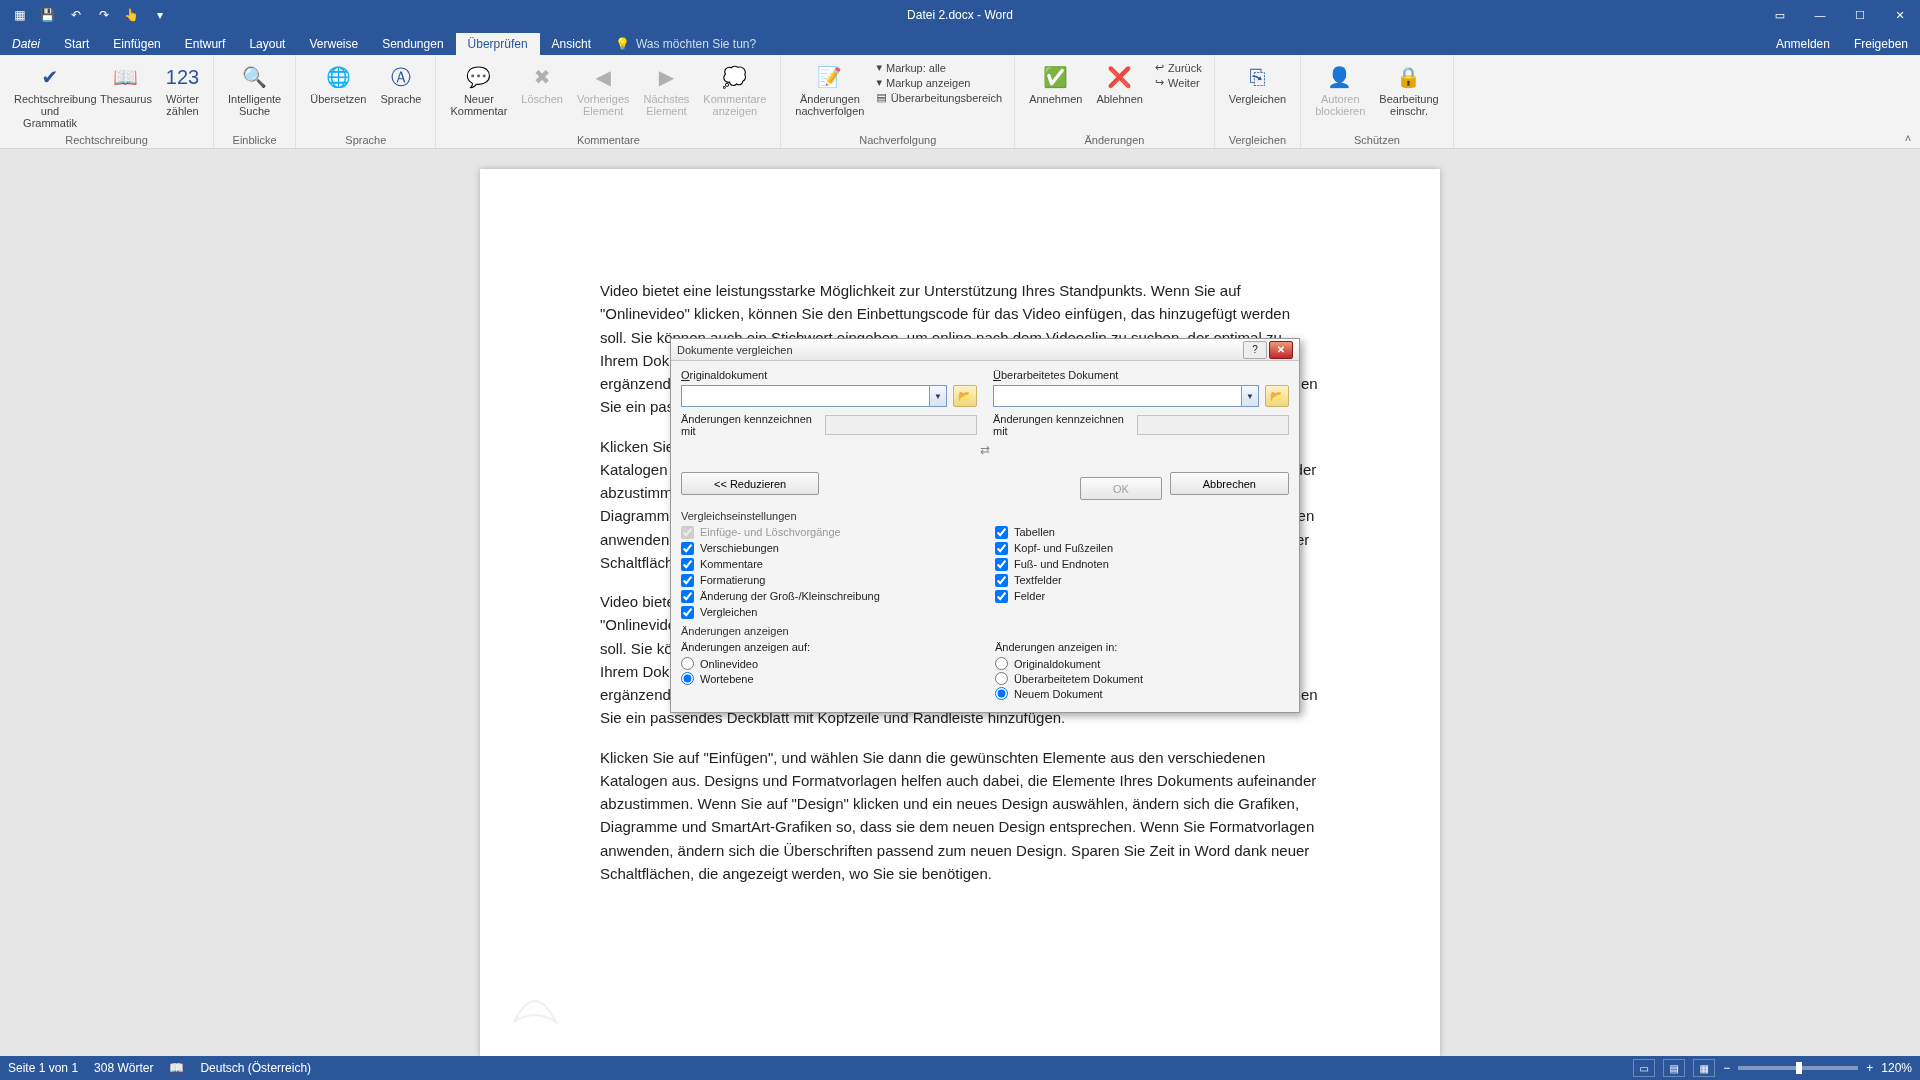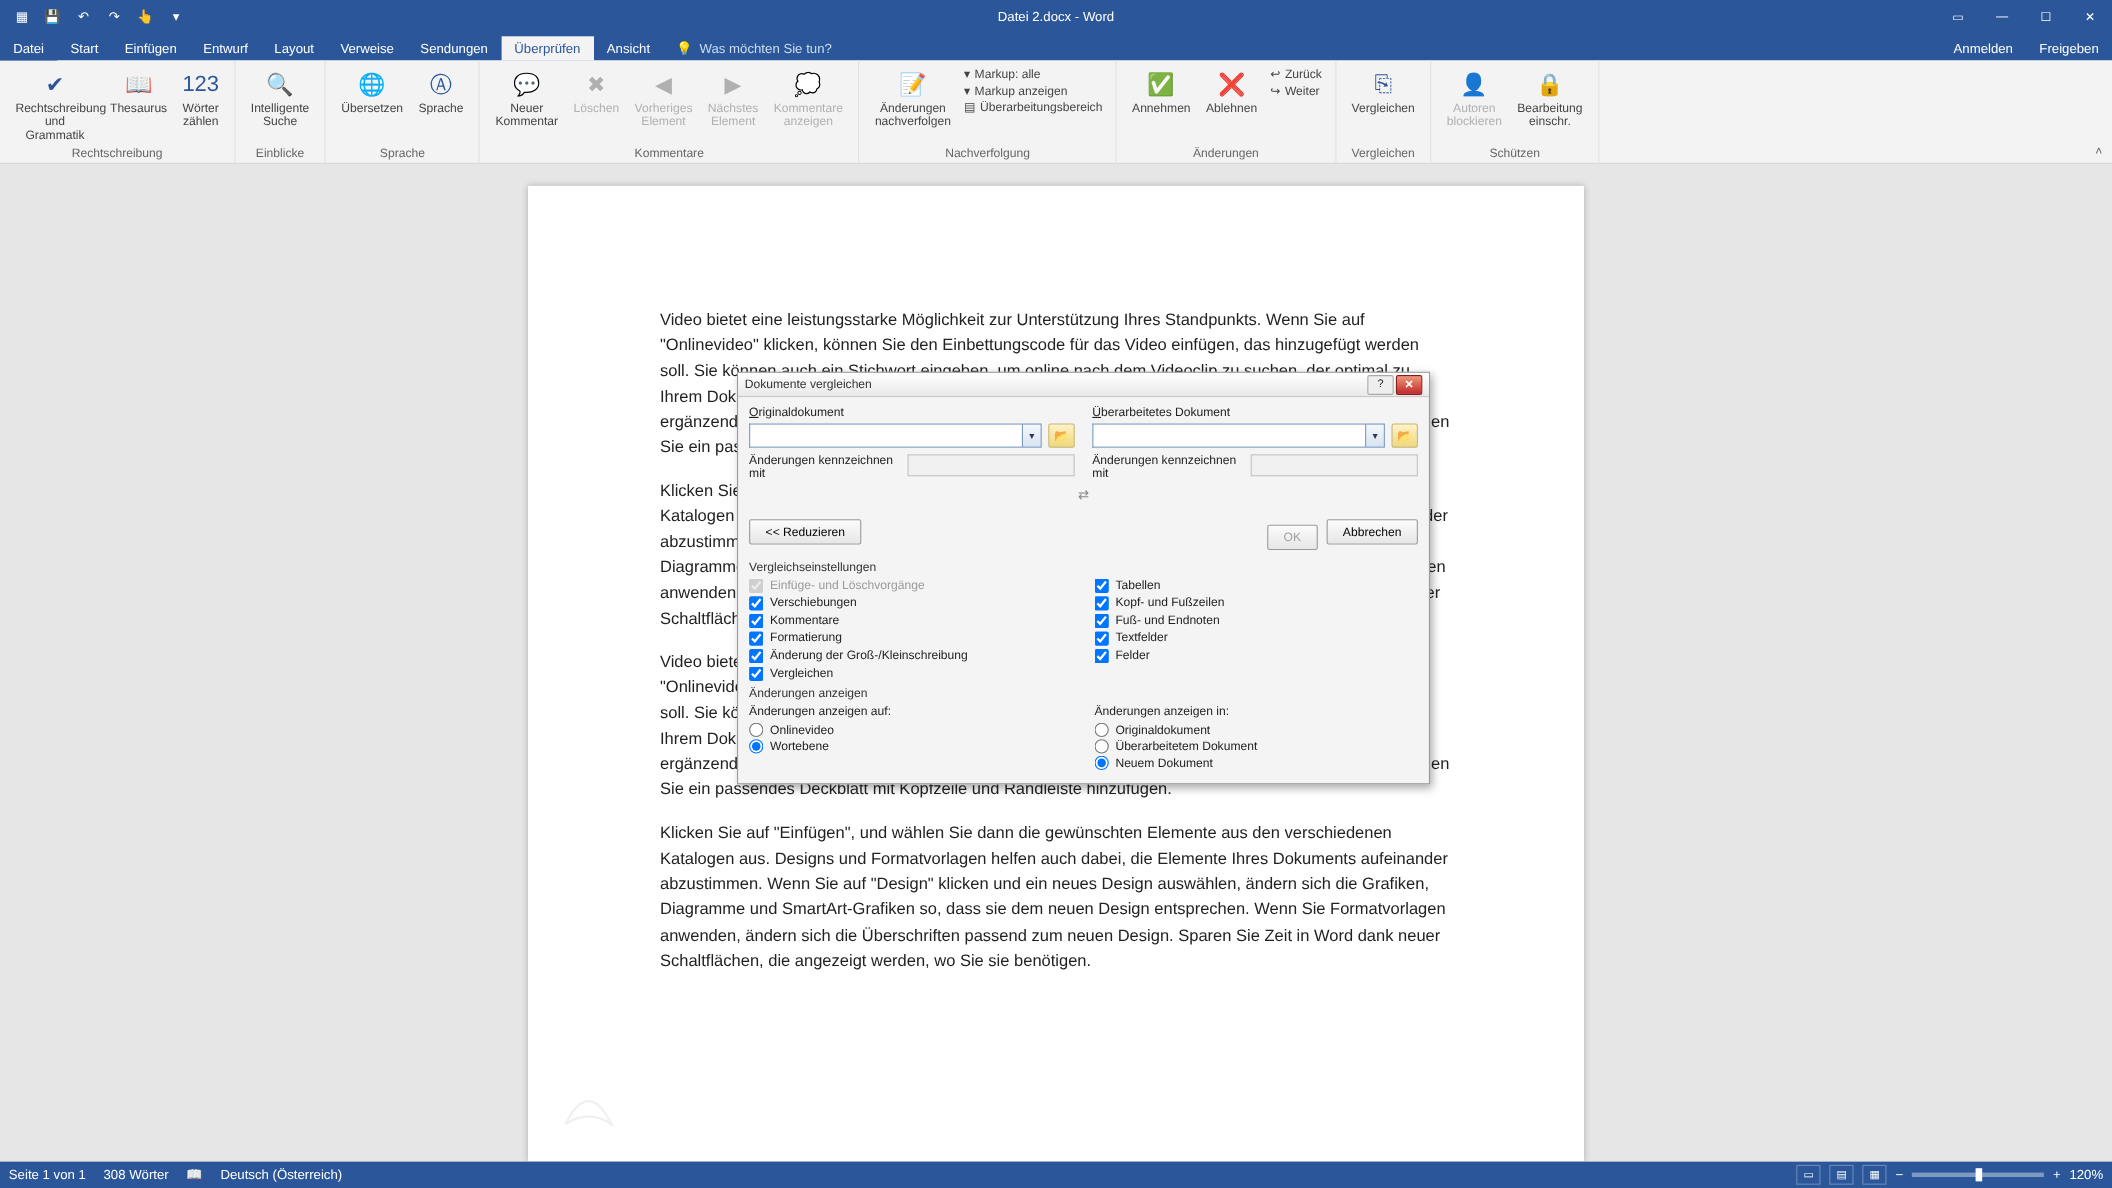--- a/index.html
+++ b/index.html
@@ -10,21 +10,21 @@
 .titlebar .qat { display: flex; align-items: center; gap: 4px; padding-left: 8px; }
 .titlebar .qat-btn { width: 24px; height: 24px; display: flex; align-items: center; justify-content: center; color: #fff; font-size: 12px; }
 .titlebar .title { position: absolute; left: 50%; transform: translateX(-50%); }
 .titlebar .winbtns { margin-left: auto; display: flex; }
 .titlebar .winbtn { width: 40px; height: 30px; display: flex; align-items: center; justify-content: center; font-size: 11px; }
 
 
 .tabs { height: 25px; background: #2b579a; display: flex; align-items: flex-end; font-size: 12px; }
 .tab { padding: 4px 12px; color: #fff; cursor: pointer; }
 .tab.active { background: #f3f3f3; color: #2b579a; }
-.tab.file { background: #2b579a; color: #fff; }
+.tab.file { background: #2b579a; color: #fff; font-style: italic; }
 .tabs .right { margin-left: auto; display: flex; }
 .tell-me { color: #cde; padding: 4px 12px; font-size: 12px; display: flex; align-items: center; gap: 6px; }
 
 
 .ribbon { height: 94px; background: #f3f3f3; border-bottom: 1px solid #d4d4d4; display: flex; font-size: 11px; }
 .group { border-right: 1px solid #e1e1e1; padding: 4px 8px 2px 8px; display: flex; flex-direction: column; }
 .group-content { flex: 1; display: flex; align-items: flex-start; gap: 2px; }
 .group-label { text-align: center; color: #666; font-size: 11px; padding-top: 2px; }
 .rbtn { display: flex; flex-direction: column; align-items: center; justify-content: flex-start; padding: 2px 6px; min-width: 40px; cursor: pointer; }
 .rbtn .ricon { width: 32px; height: 32px; display: flex; align-items: center; justify-content: center; font-size: 20px; color: #2b579a; }
@@ -49,27 +49,27 @@
 .dialog-body { padding: 8px 10px 10px 10px; }
 .cols { display: flex; gap: 16px; }
 .col { flex: 1; }
 .sec-label { font-size: 11px; margin-bottom: 4px; }
 .sec-label .ul { text-decoration: underline; }
 .combo-row { display: flex; gap: 6px; align-items: center; margin-bottom: 6px; }
 .combo { flex: 1; display: flex; }
 .combo input { flex: 1; height: 22px; border: 1px solid #7a9ac0; border-right: none; padding: 0 4px; font-size: 11px; }
 .combo .drop { width: 18px; height: 22px; border: 1px solid #7a9ac0; background: linear-gradient(#f4f8fc,#d7e4f2); display: flex; align-items: center; justify-content: center; font-size: 8px; color: #335; }
 .folder-btn { width: 24px; height: 22px; border: 1px solid #c8b46a; background: linear-gradient(#fff2c8,#f0d87a); border-radius: 2px; display: flex; align-items: center; justify-content: center; font-size: 11px; }
-.label-input { display: flex; gap: 6px; margin-bottom: 4px; }
+.label-input { display: flex; align-items: center; gap: 6px; margin-bottom: 4px; }
 .label-input input { flex: 1; height: 20px; border: 1px solid #c4c4c4; background: #fff; font-size: 11px; padding: 0 4px; }
 .label-input.disabled input { background: #f0f0f0; color: #999; }
 .swap { text-align: center; color: #888; font-size: 12px; padding: 2px 0; }
 .btnrow { display: flex; align-items: center; gap: 8px; margin: 8px 0 10px 0; }
 .btnrow .spacer { flex: 1; }
-.wbtn { height: 23px; padding: 0 14px; border: 1px solid #9a9a9a; background: linear-gradient(#fcfcfc,#e6e6e6); font-size: 11px; border-radius: 2px; cursor: pointer; }
+.wbtn { height: 23px; padding: 0 32px; border: 1px solid #9a9a9a; background: linear-gradient(#fcfcfc,#e6e6e6); font-size: 11px; border-radius: 2px; cursor: pointer; }
 .wbtn.disabled { color: #a0a0a0; margin-top: 10px; }
 .section-head { font-size: 11px; color: #333; margin: 6px 0 4px 0; }
 .chk-cols { display: flex; gap: 20px; }
 .chk-col { flex: 1; display: flex; flex-direction: column; gap: 3px; }
 .chk { display: flex; align-items: flex-start; gap: 6px; font-size: 11px; }
 .chk input { width: 13px; height: 13px; }
 .chk.disabled { color: #9a9a9a; }
 .radio-cols { display: flex; gap: 20px; margin-top: 4px; }
 .radio-col { flex: 1; }
 .radio-col .rlbl { font-size: 11px; margin-bottom: 4px; }

